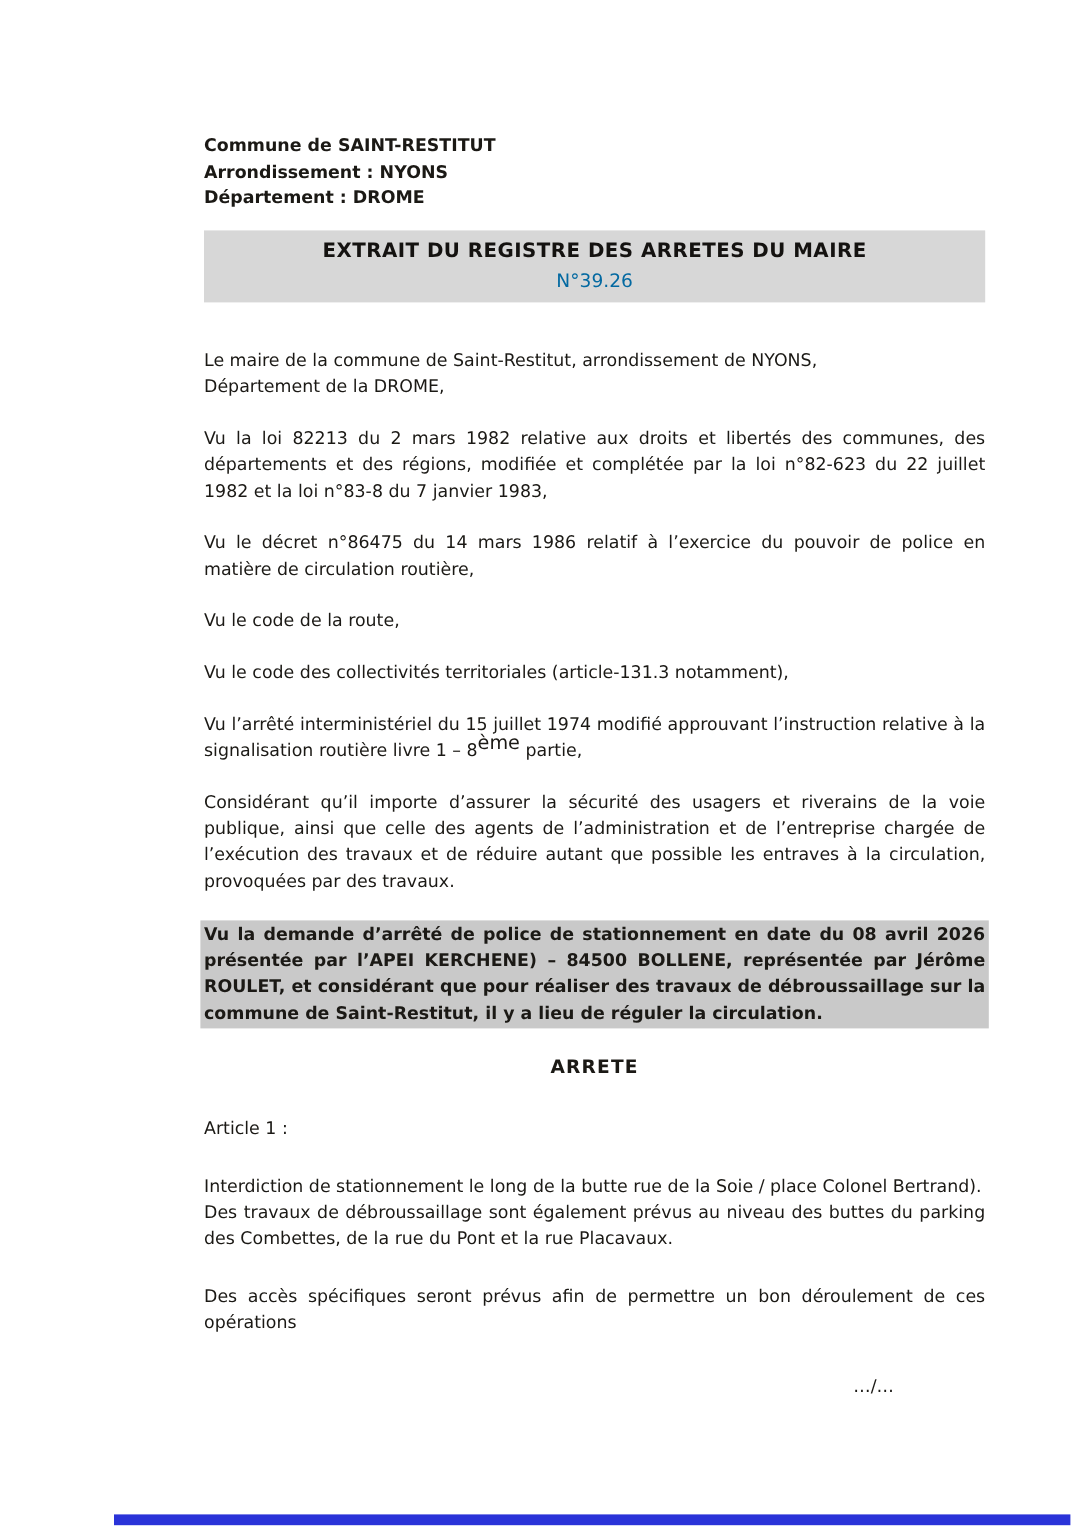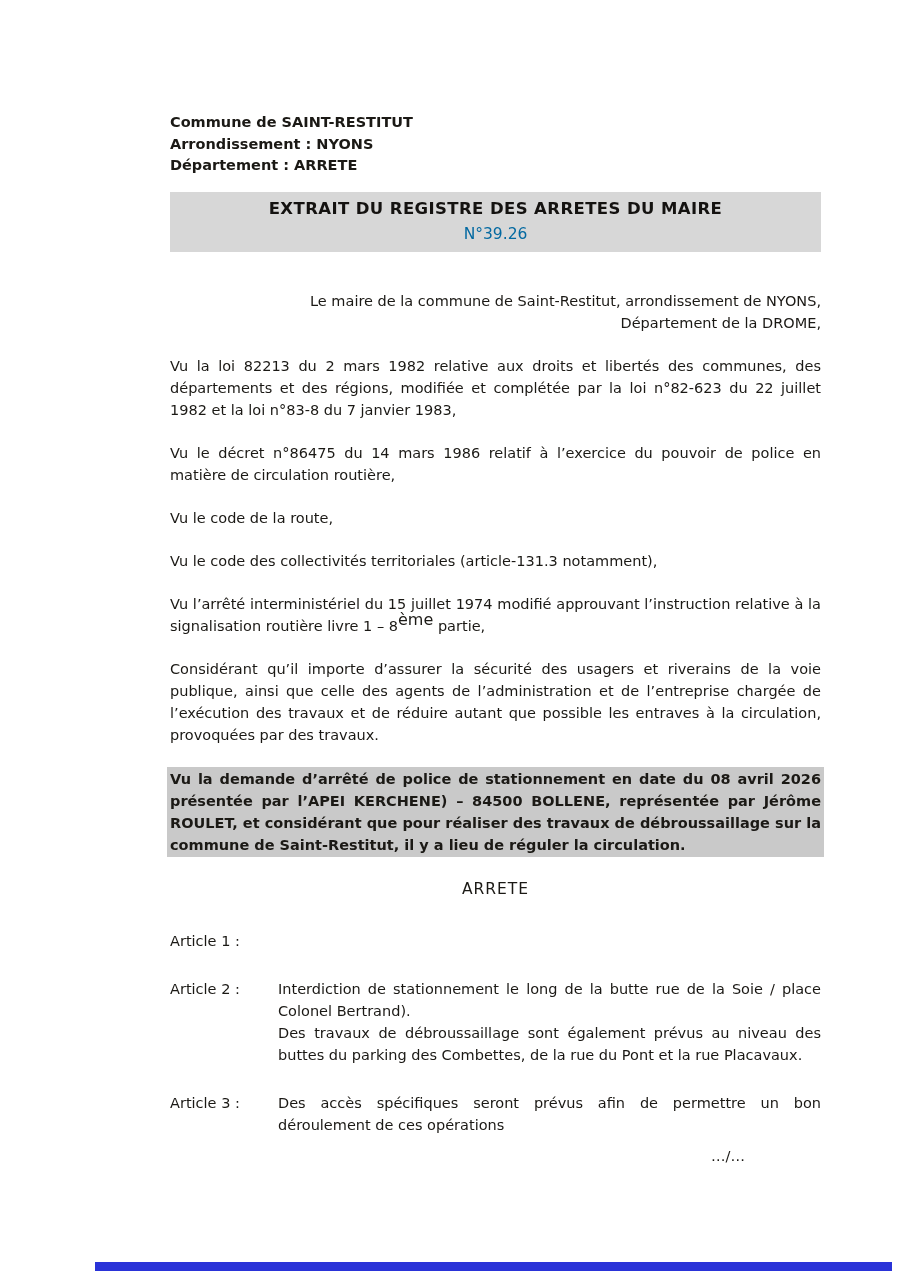--- a/index.html
+++ b/index.html
@@ -36,32 +36,32 @@
     font-size: 16.5px;
     letter-spacing: 0.4px;
     color: #141210;
   }
   .title-number {
     color: #0369a1;
     font-size: 15.5px;
     margin-top: 3px;
   }
   p { margin: 0 0 21px; text-align: justify; }
-  .intro { text-align: right; }
+  .intro { text-align: left; }
   .highlight {
     background: #c9c9c9;
     font-weight: bold;
     padding: 1px 3px;
     margin-left: -3px;
     margin-right: -3px;
   }
   sup { font-size: 16px; line-height: 0; }
   .arrete-heading {
     text-align: center;
-    font-weight: normal;
+    font-weight: bold;
     font-size: 15.5px;
     letter-spacing: 1px;
     margin: 14px 0 30px;
   }
   .article { display: flex; margin-bottom: 26px; }
   .article-label { flex: 0 0 108px; width: 108px; }
   .article-body { flex: 1; }
   .article-body p { margin: 0; }
   .bold-body { font-weight: bold; }
   .footer-mark {
@@ -81,21 +81,21 @@
   }
 </style>
 </head>
 <body>
 
 <div class="doc">
 
   <div class="header">
     <div>Commune de SAINT-RESTITUT</div>
     <div>Arrondissement : NYONS</div>
-    <div>Département : ARRETE</div>
+    <div>Département : DROME</div>
   </div>
 
   <div class="title-band">
     <div class="title-main">EXTRAIT DU REGISTRE DES ARRETES DU MAIRE</div>
     <div class="title-number">N°39.26</div>
   </div>
 
   <p class="intro">
     <span>Le maire de la commune de Saint-Restitut, arrondissement de NYONS,</span><br>
     <span>Département de la DROME,</span>
@@ -112,29 +112,27 @@
 
   <p class="highlight"><span>Vu la demande d’arrêté de police de stationnement en date du 08 avril 2026 présentée par l’APEI KERCHENE) – 84500 BOLLENE, représentée par Jérôme ROULET, et considérant que pour </span><strong>réaliser des travaux de débroussaillage sur la commune de Saint-Restitut,</strong><span> il y a lieu de réguler la circulation.</span></p>
 
   <div class="arrete-heading">ARRETE</div>
 
   <div class="article">
     <div class="article-label">Article 1 :</div>
   </div>
 
   <div class="article">
-    <div class="article-label">Article 2 :</div>
     <div class="article-body">
       <p>Interdiction de stationnement le long de la butte rue de la Soie / place Colonel Bertrand).</p>
       <p>Des travaux de débroussaillage sont également prévus au niveau des buttes du parking des Combettes, de la rue du Pont et la rue Placavaux.</p>
     </div>
   </div>
 
   <div class="article">
-    <div class="article-label">Article 3 :</div>
     <div class="article-body">
       <p>Des accès spécifiques seront prévus afin de permettre un bon déroulement de ces opérations</p>
     </div>
   </div>
 
 </div>
 
 <div class="footer-mark">…/…</div>
 
 <div class="blue-strip"></div>

